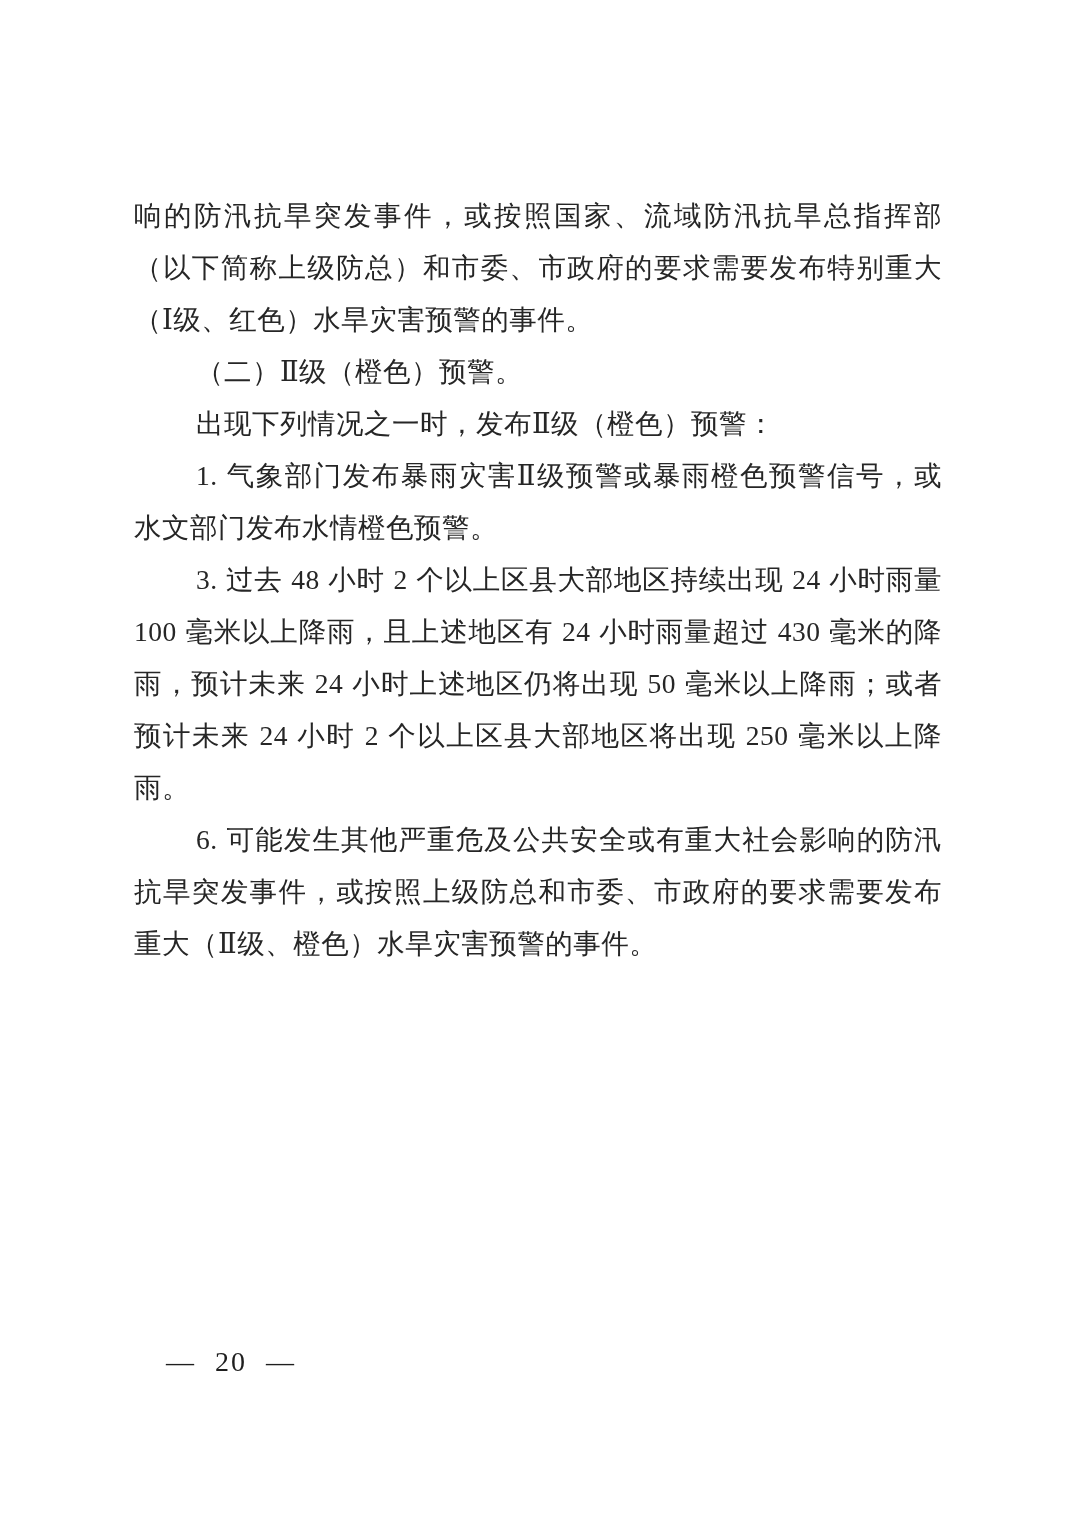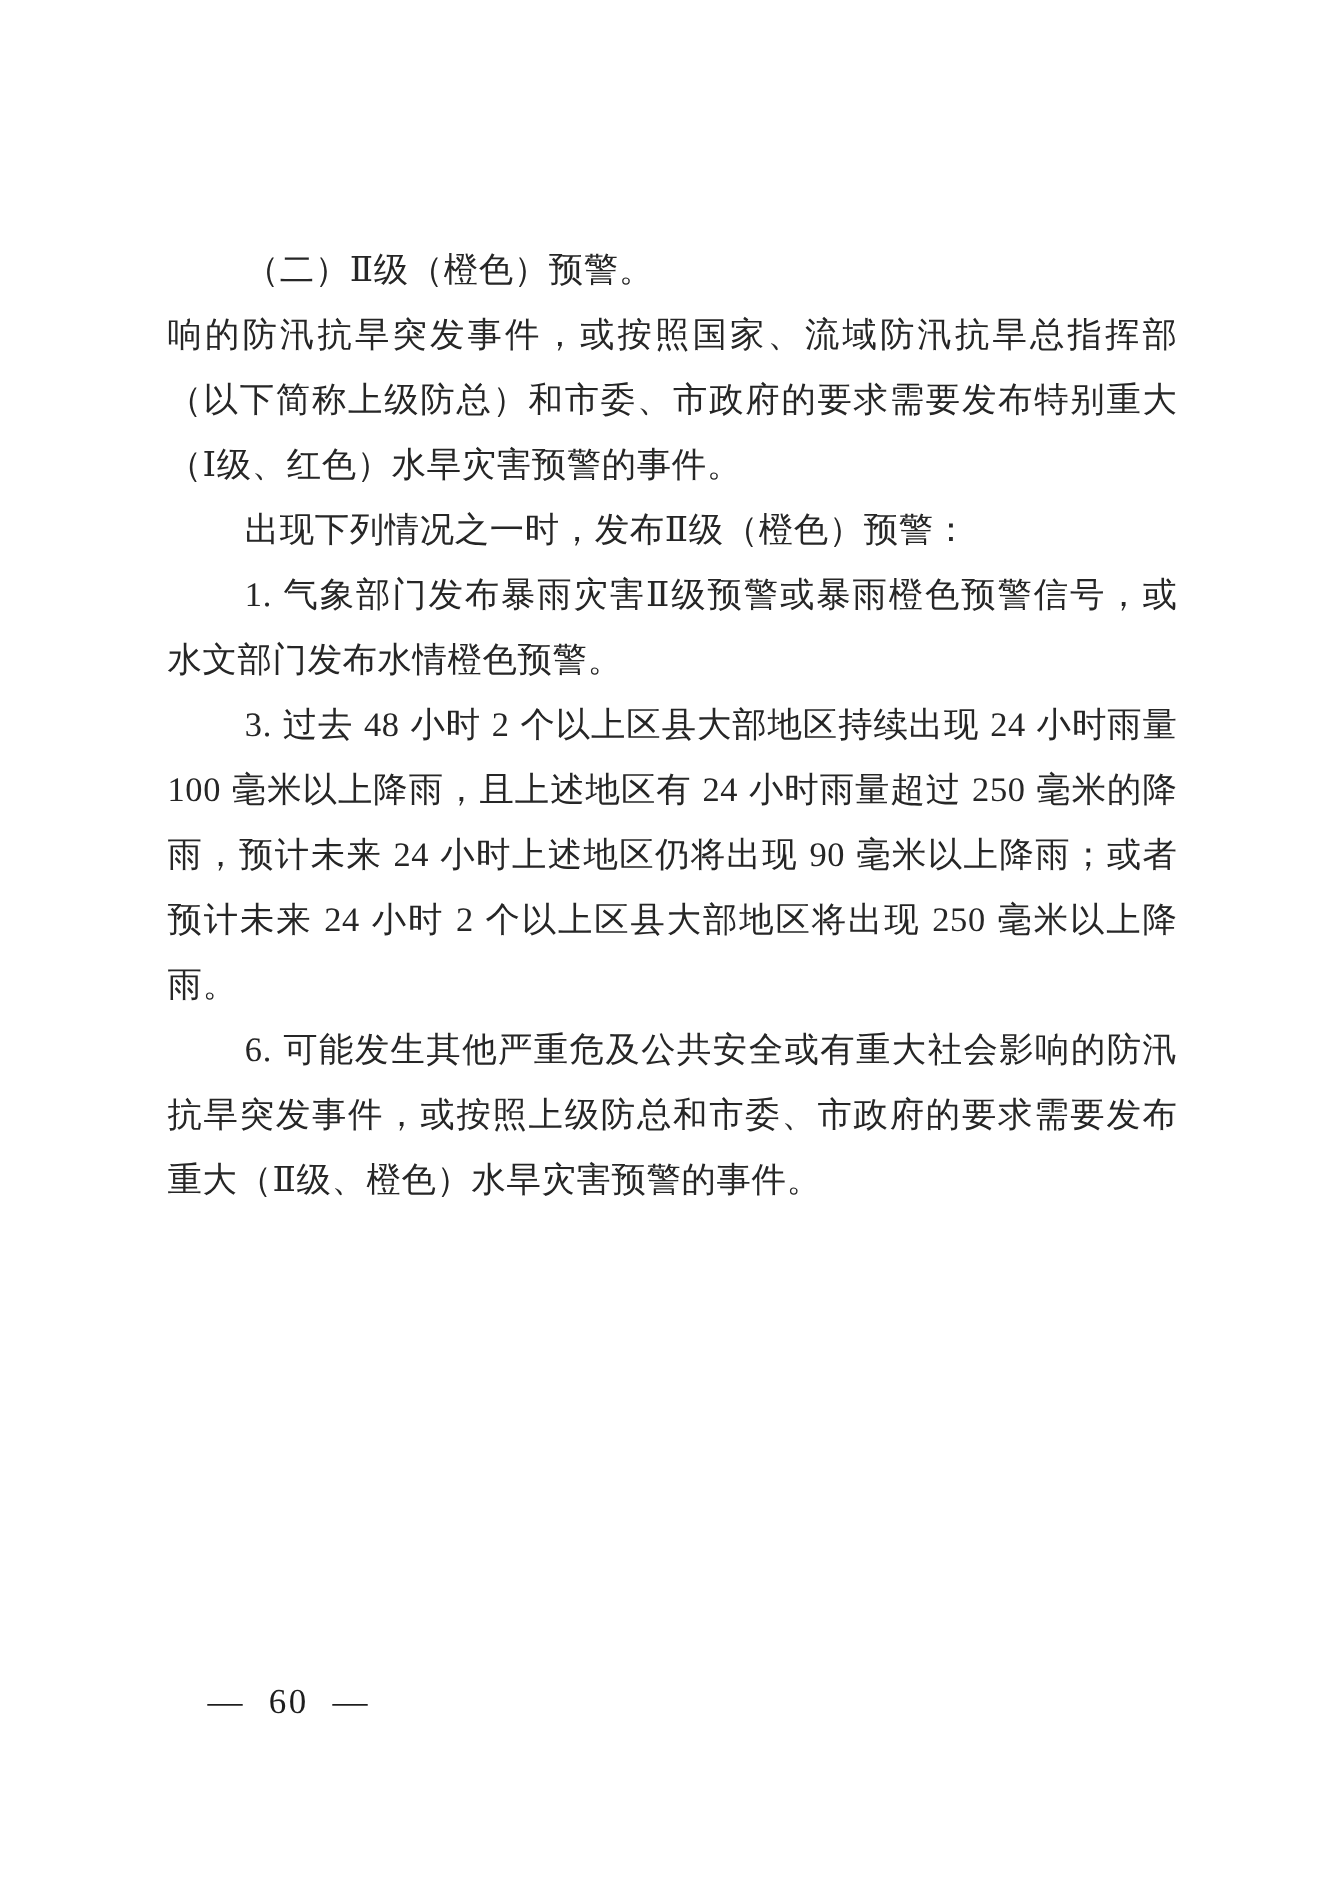--- a/index.html
+++ b/index.html
@@ -44,21 +44,21 @@
     letter-spacing: 2px;
     word-spacing: 10px;
     color: #1e1e1e;
   }
 </style>
 </head>
 <body>
 
 <div class="page">
   <div class="content">
+    <p class="para no-indent">响的防汛抗旱突发事件，或按照国家、流域防汛抗旱总指挥部（以下简称上级防总）和市委、市政府的要求需要发布特别重大（Ⅰ级、红色）水旱灾害预警的事件。</p>
     <p class="para">（二）Ⅱ级（橙色）预警。</p>
-    <p class="para no-indent">响的防汛抗旱突发事件，或按照国家、流域防汛抗旱总指挥部（以下简称上级防总）和市委、市政府的要求需要发布特别重大（Ⅰ级、红色）水旱灾害预警的事件。</p>
     <p class="para">出现下列情况之一时，发布Ⅱ级（橙色）预警：</p>
     <p class="para">1. 气象部门发布暴雨灾害Ⅱ级预警或暴雨橙色预警信号，或水文部门发布水情橙色预警。</p>
-    <p class="para">3. 过去 48 小时 2 个以上区县大部地区持续出现 24 小时雨量 100 毫米以上降雨，且上述地区有 24 小时雨量超过 250 毫米的降雨，预计未来 24 小时上述地区仍将出现 90 毫米以上降雨；或者预计未来 24 小时 2 个以上区县大部地区将出现 250 毫米以上降雨。</p>
+    <p class="para">3. 过去 48 小时 2 个以上区县大部地区持续出现 24 小时雨量 100 毫米以上降雨，且上述地区有 24 小时雨量超过 430 毫米的降雨，预计未来 24 小时上述地区仍将出现 50 毫米以上降雨；或者预计未来 24 小时 2 个以上区县大部地区将出现 250 毫米以上降雨。</p>
     <p class="para">6. 可能发生其他严重危及公共安全或有重大社会影响的防汛抗旱突发事件，或按照上级防总和市委、市政府的要求需要发布重大（Ⅱ级、橙色）水旱灾害预警的事件。</p>
   </div>
-  <div class="footer">— 60 —</div>
+  <div class="footer">— 20 —</div>
 </div>
 
 </body></html>

